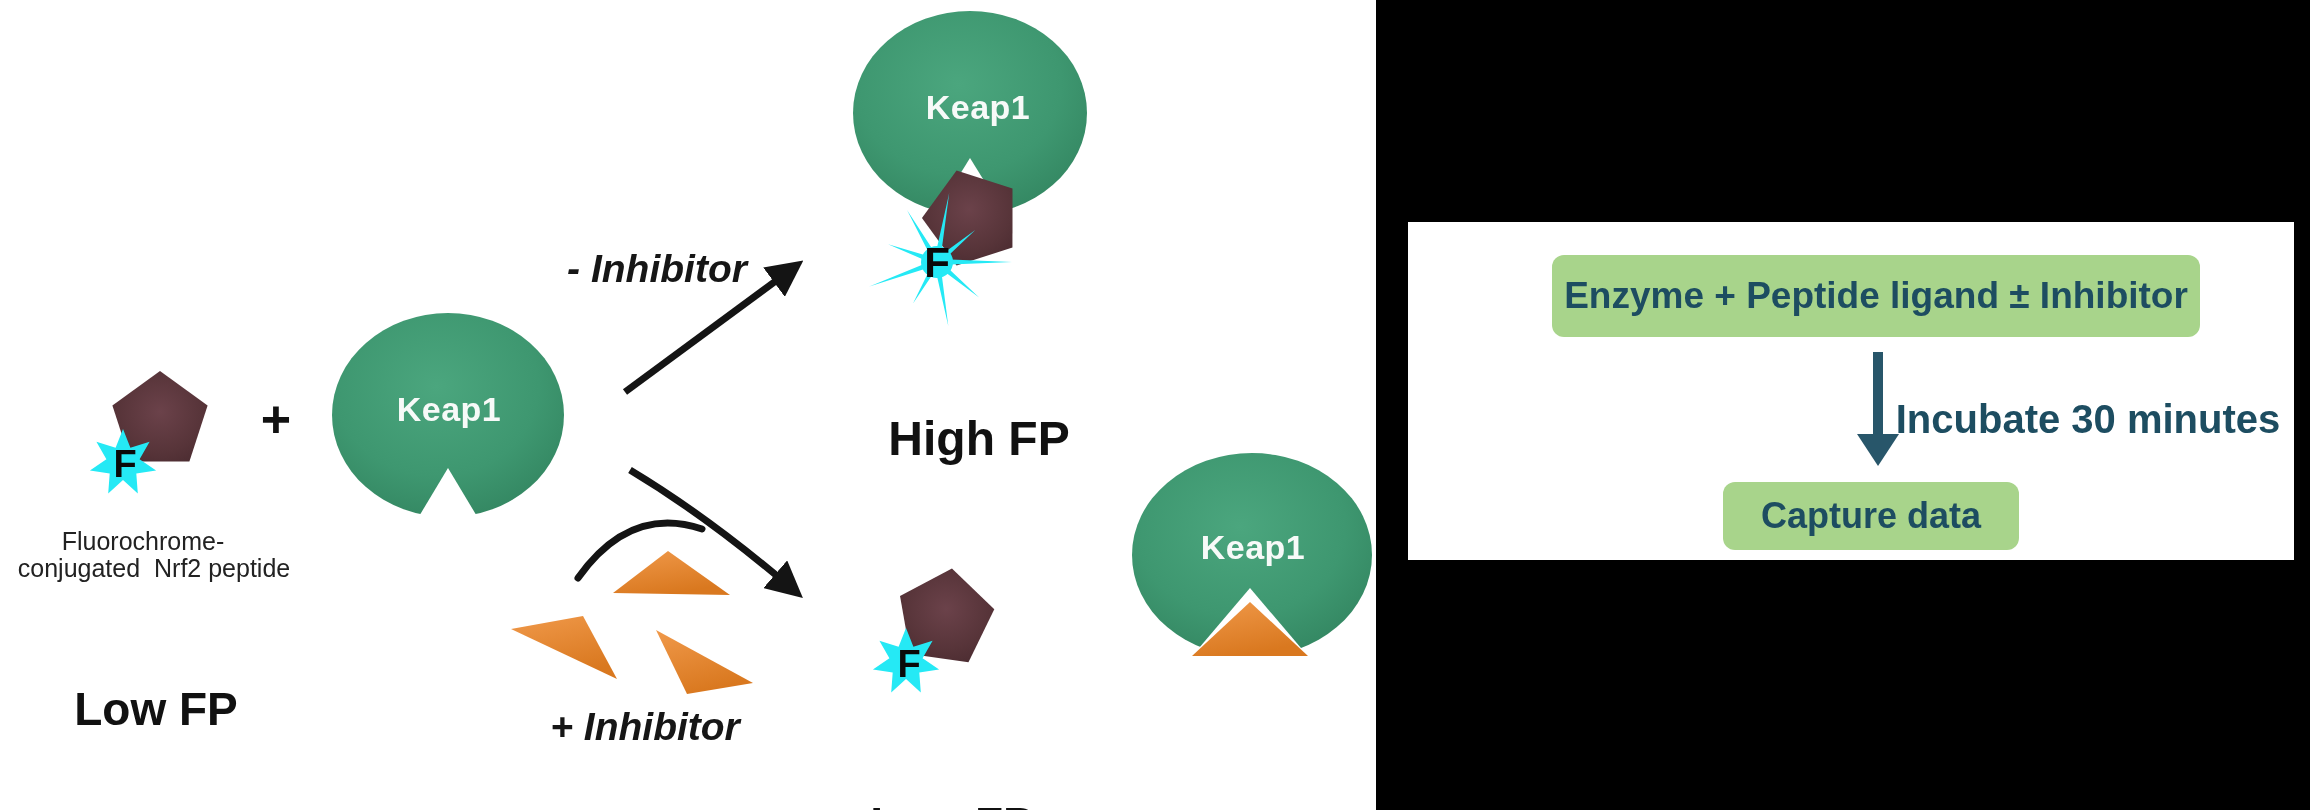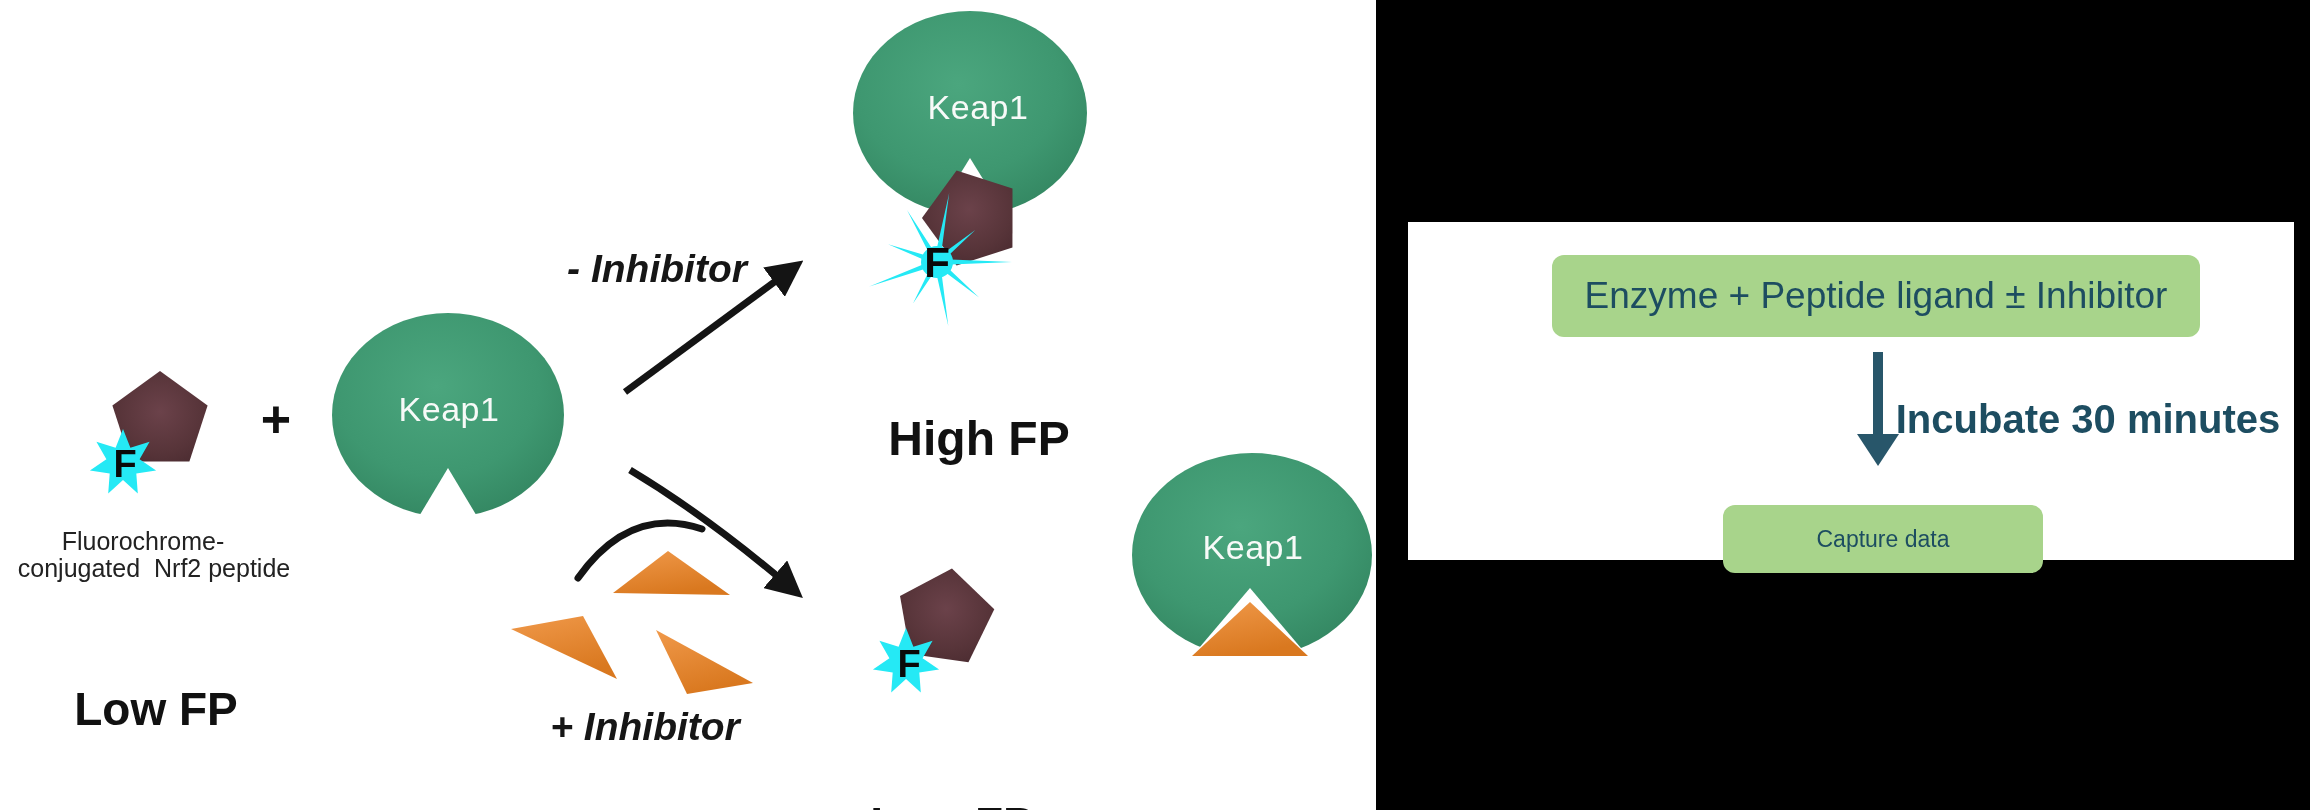--- a/index.html
+++ b/index.html
@@ -5,28 +5,28 @@
   html,body{margin:0;padding:0;background:#ffffff;}
   .stage{
     position:relative;width:2310px;height:810px;background:#ffffff;overflow:hidden;
     font-family:"Liberation Sans","DejaVu Sans",sans-serif;color:#1a1a1a;
   }
   .abs{position:absolute;}
   .ctr{transform:translate(-50%,-50%);white-space:nowrap;}
   .lbl-small{font-size:25px;font-weight:400;color:#222;}
   .lbl-fp{font-size:46px;font-weight:700;color:#111;margin-top:48px;}
   .lbl-cond{font-size:39px;font-weight:600;color:#161616;font-style:italic;}
-  .lbl-keap{font-size:34px;font-weight:400;color:#f7faf8;letter-spacing:.5px;}
+  .lbl-keap{font-size:34px;font-weight:700;color:#f7faf8;letter-spacing:.5px;}
   .lbl-f{font-size:38px;font-weight:800;color:#0a0a0a;}
   .lbl-plus{font-size:52px;font-weight:700;color:#111;}
   .panel-black{background:#000000;}
   .card-white{background:#ffffff;}
   .flow-box{
     display:flex;align-items:center;justify-content:center;
-    background:#A8D48B;border-radius:12px;color:#1D4D61;font-weight:400;
+    background:#A8D48B;border-radius:12px;color:#1D4D61;font-weight:700;
   }
   .flow-caption{font-size:40px;font-weight:600;color:#1D4D61;}
 </style>
 </head>
 <body>
 
 <div class="stage">
 
   <svg class="abs" style="left:0;top:0;" width="1380" height="810" viewBox="0 0 1380 810">
     <defs>
@@ -120,17 +120,17 @@
     <span>Enzyme + Peptide ligand ± Inhibitor</span>
   </div>
 
   <svg class="abs" style="left:1856px;top:352px;" width="44" height="116" viewBox="0 0 44 116">
     <rect x="17" y="0" width="10" height="86" fill="#28566A"></rect>
     <polygon points="1,82 43,82 22,114" fill="#28566A"></polygon>
   </svg>
 
   <div class="abs ctr flow-caption" style="left:2088px;top:399px;margin-top:20px;">Incubate 30 minutes</div>
 
-  <div class="abs flow-box" style="left:1723px;top:482px;width:320px;height:68px;font-size:23px;margin-top:23px;">
+  <div class="abs flow-box" style="left:1723px;top:482px;width:296px;height:68px;font-size:36px;">
     <span>Capture data</span>
   </div>
 
 </div>
 
 </body></html>

